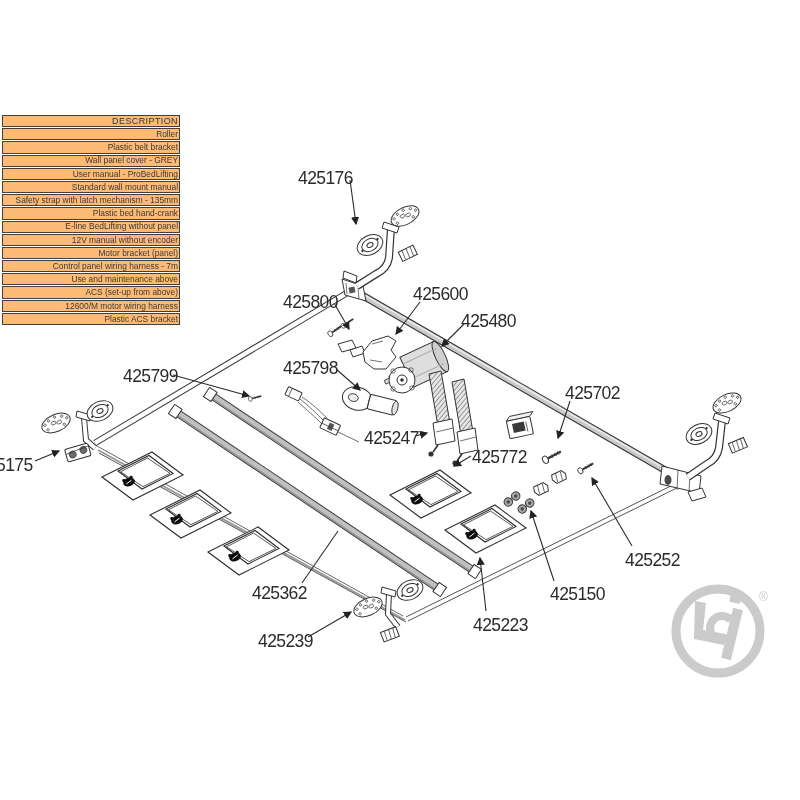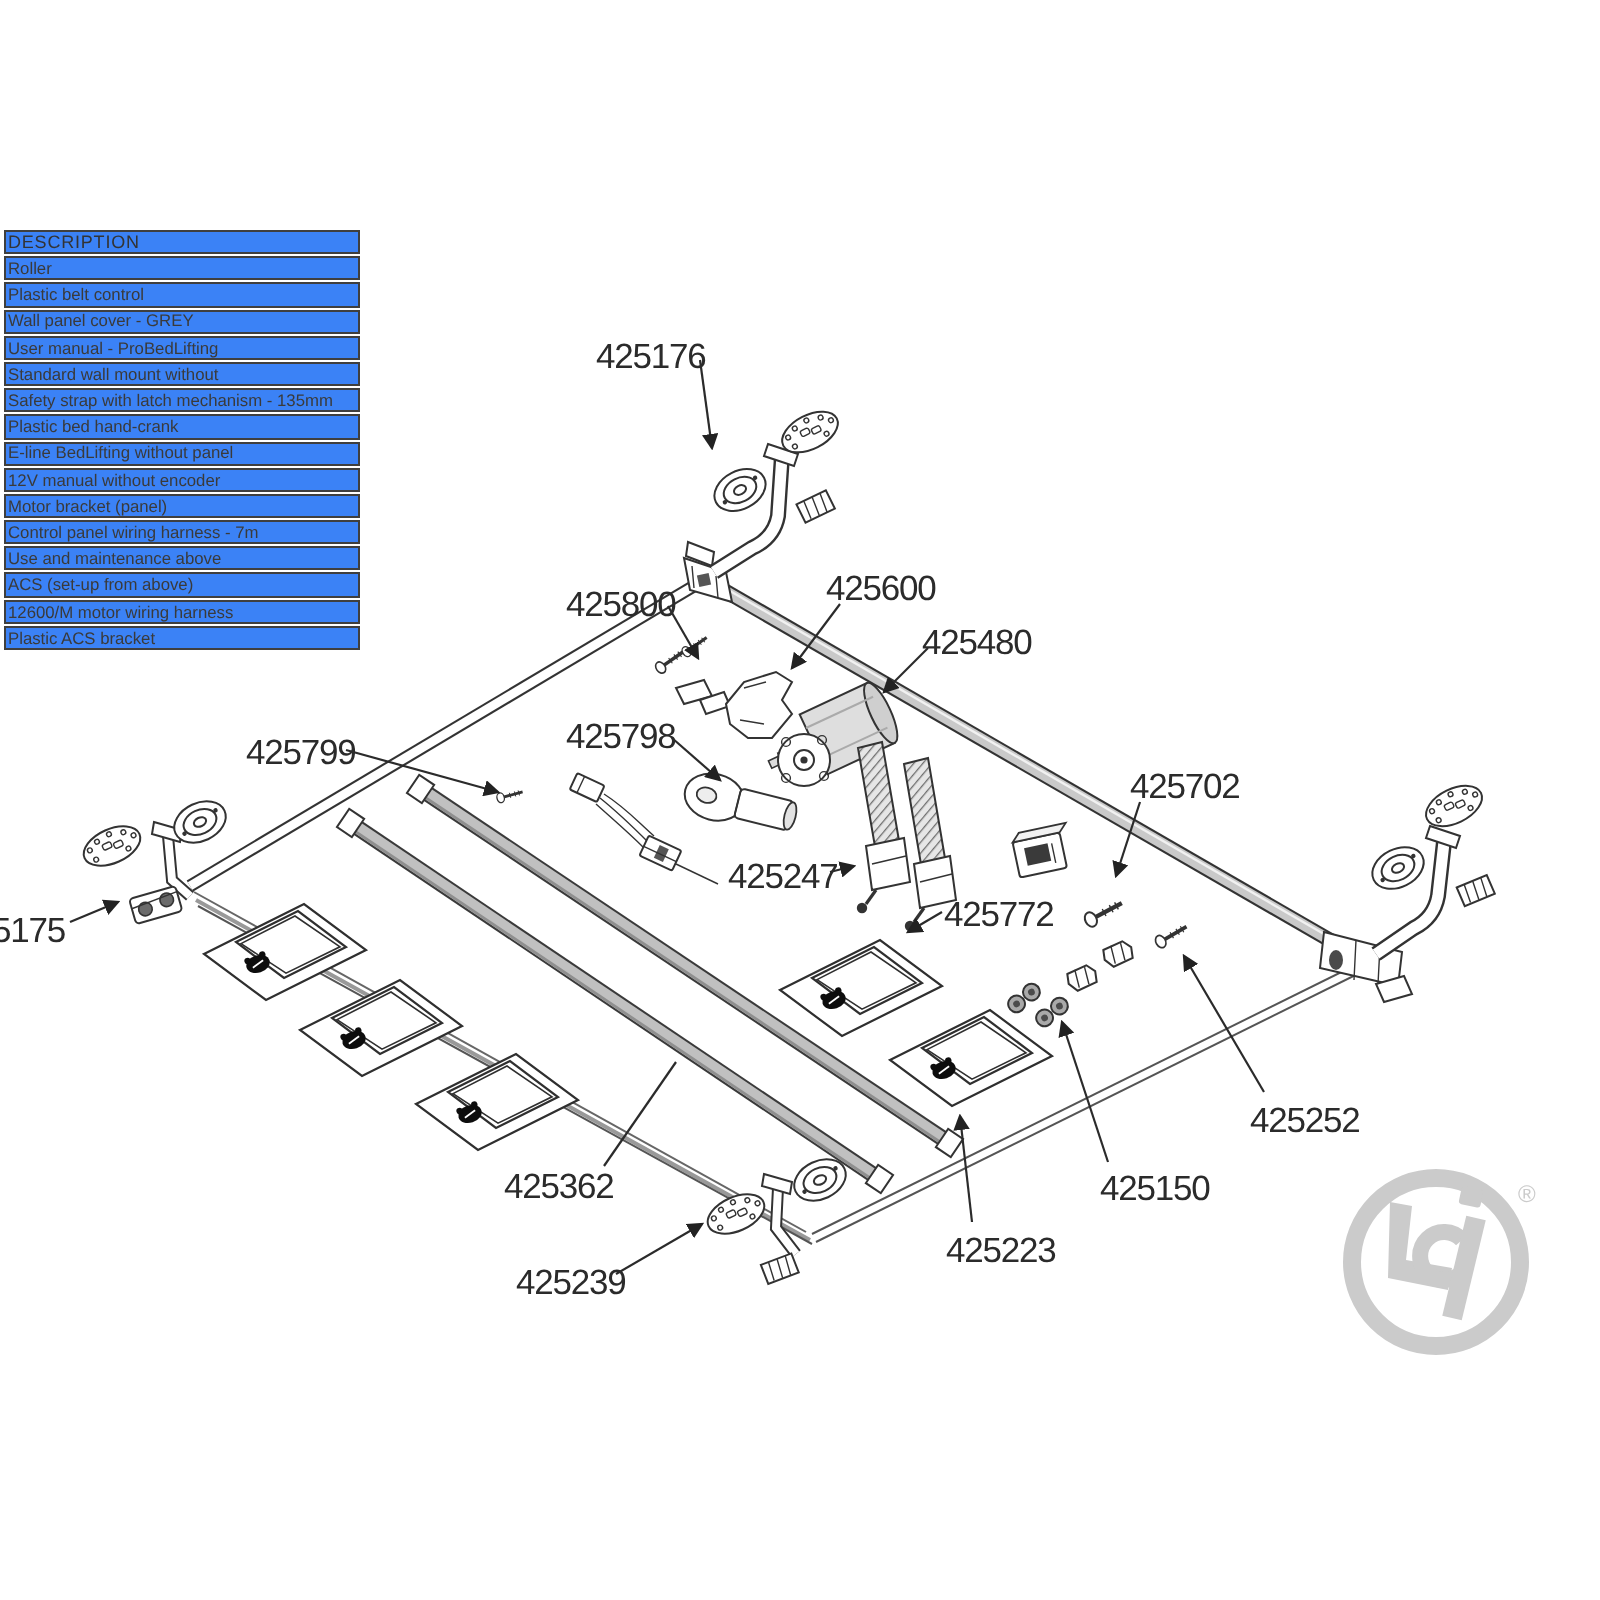--- a/index.html
+++ b/index.html
@@ -7,22 +7,22 @@
     width:800px;height:800px;background:#ffffff;position:relative;overflow:hidden;
     font-family:"Liberation Sans", sans-serif;
   }
   
   .ptable{
     position:absolute;left:2px;top:114px;width:178px;
     border-collapse:separate;border-spacing:0 1px;table-layout:fixed;
   }
   .ptable td{
     border:1px solid #3f3f3f;height:10.2px;font-size:8.4px;color:#3a3a3a;
-    text-align:left;vertical-align:middle;padding:0 1px;white-space:nowrap;
-    overflow:hidden;line-height:1;background:#3b82f6;
+    text-align:right;vertical-align:middle;padding:0 1px;white-space:nowrap;
+    overflow:hidden;line-height:1;background:#fdba74;
   }
   .ptable td.hdr{font-size:9px;letter-spacing:.4px;color:#333;}
   
   #diagram{position:absolute;left:0;top:0;}
   .pn{font-size:17.5px;fill:#2b2b2b;letter-spacing:-0.6px;}
   .ld{stroke:#2b2b2b;stroke-width:1.1;fill:none;}
   .ol{stroke:#333;fill:#fff;stroke-width:1;}
   .thin{stroke:#333;stroke-width:.7;fill:none;}
 </style>
 </head>
@@ -352,30 +352,30 @@
 
 <table class="ptable">
   <tbody>
     <tr>
         <td class="hdr">DESCRIPTION</td>
       </tr>
     <tr>
         <td>Roller</td>
       </tr>
     <tr>
-        <td>Plastic belt control</td>
+        <td>Plastic belt bracket</td>
       </tr>
     <tr>
         <td>Wall panel cover - GREY</td>
       </tr>
     <tr>
         <td>User manual - ProBedLifting</td>
       </tr>
     <tr>
-        <td>Standard wall mount without</td>
+        <td>Standard wall mount manual</td>
       </tr>
     <tr>
         <td>Safety strap with latch mechanism - 135mm</td>
       </tr>
     <tr>
         <td>Plastic bed hand-crank</td>
       </tr>
     <tr>
         <td>E-line BedLifting without panel</td>
       </tr>

